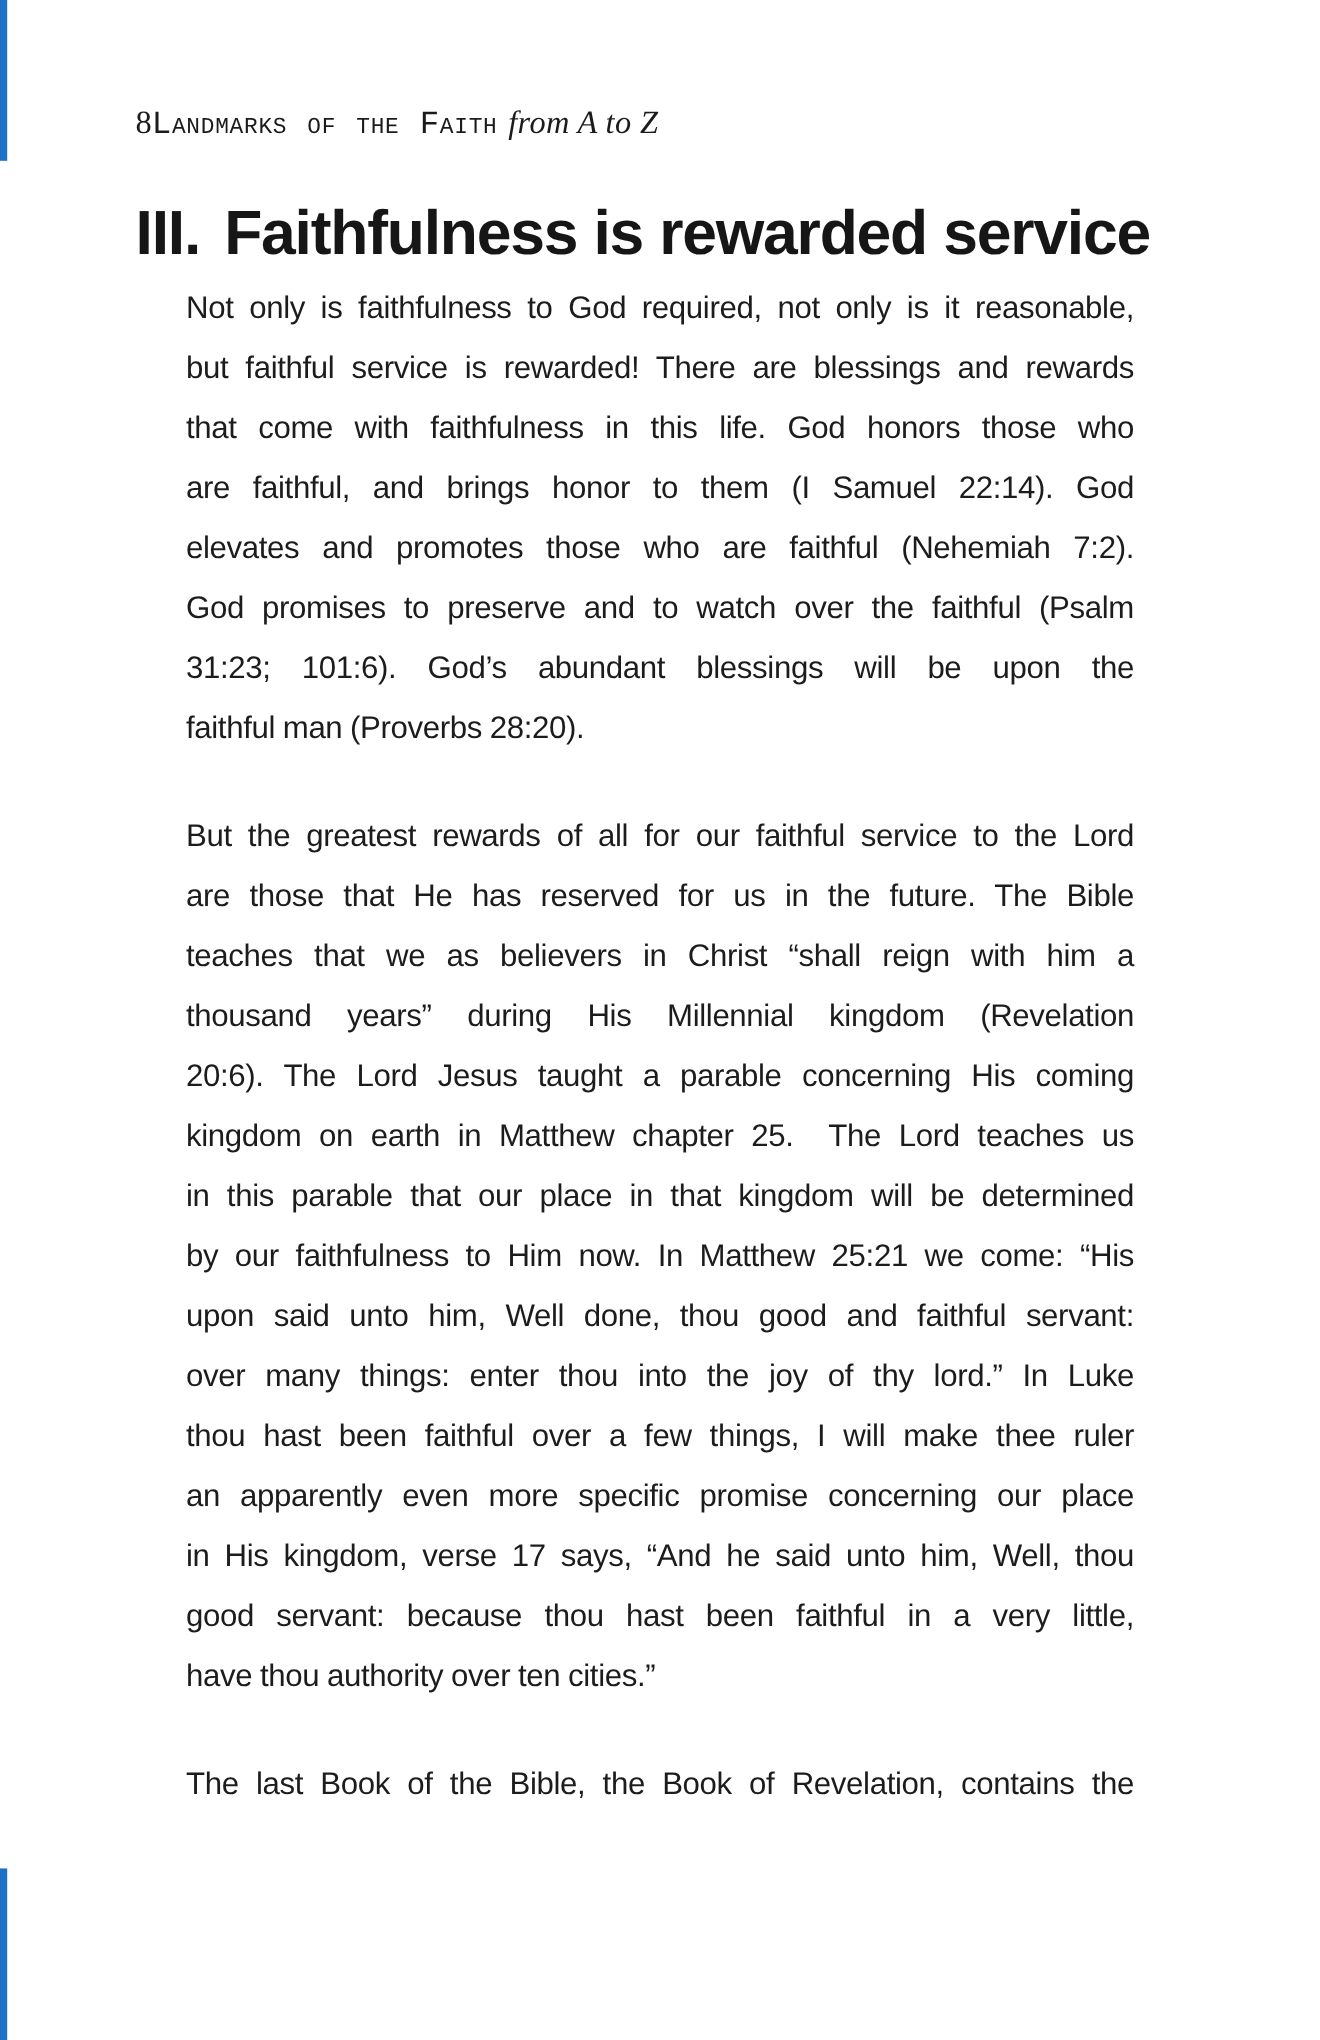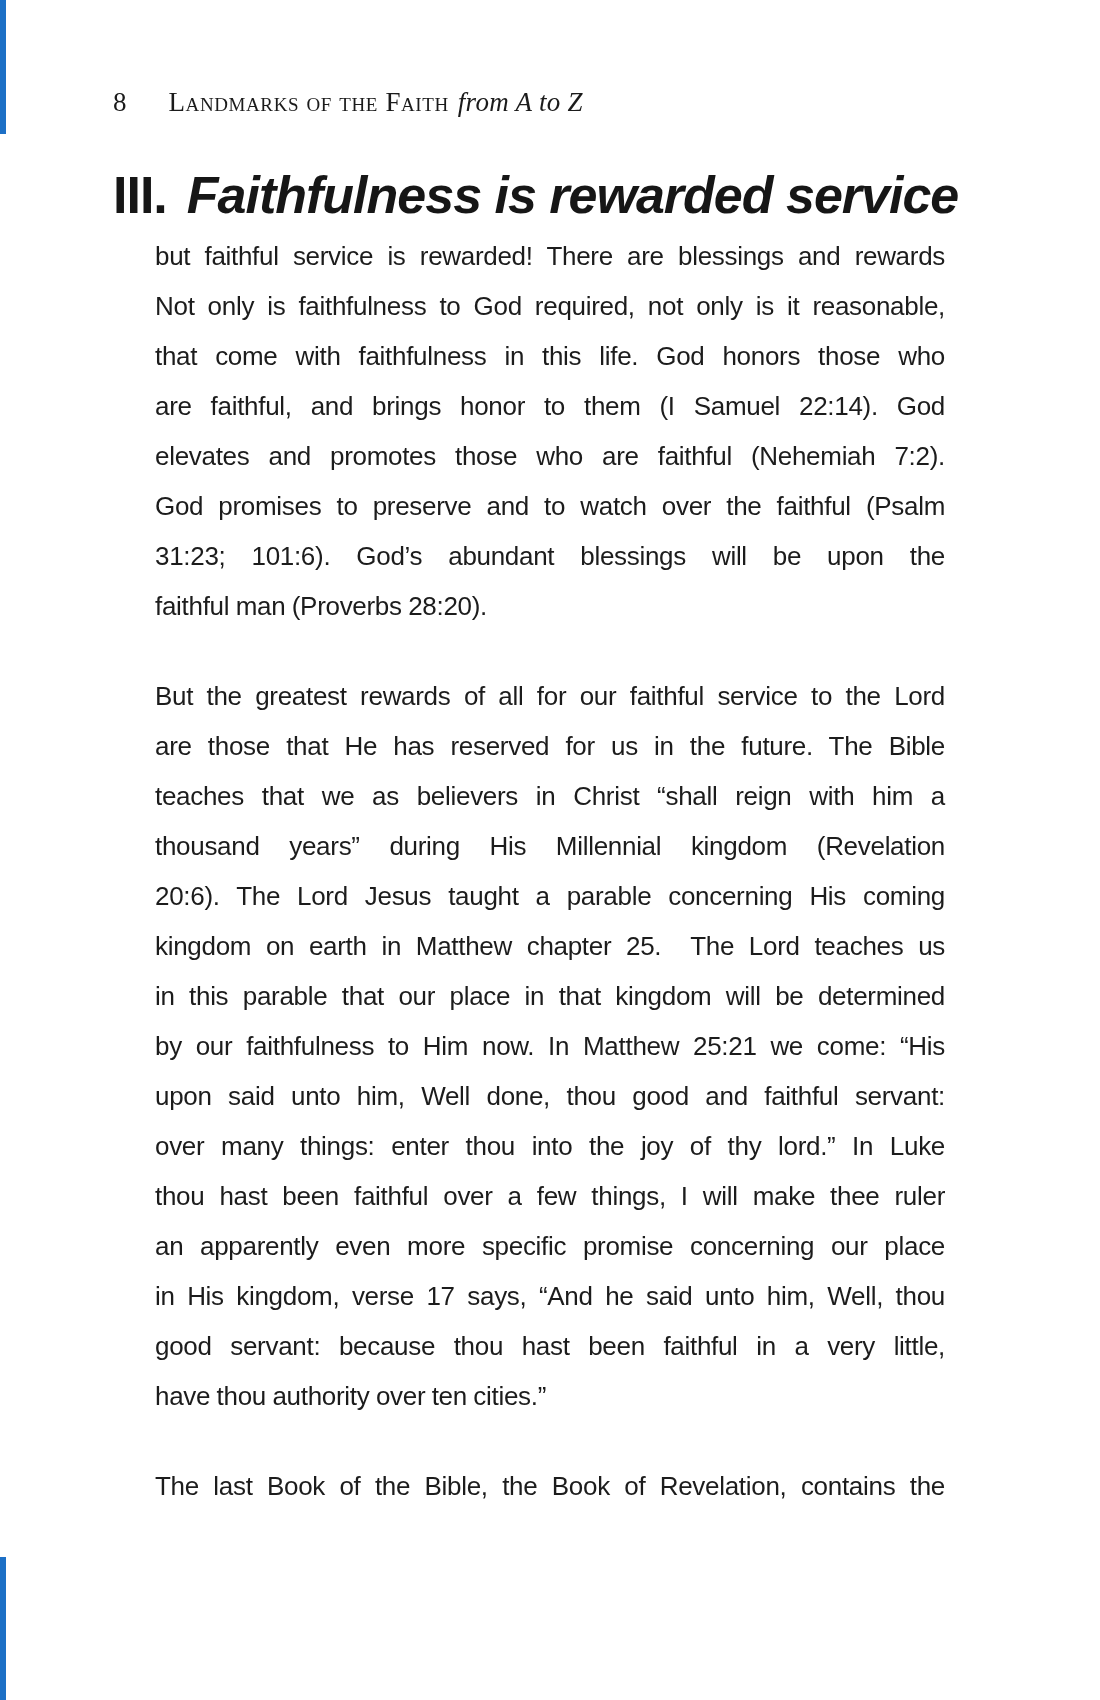--- a/index.html
+++ b/index.html
@@ -30,23 +30,23 @@
     display: flex;
     align-items: baseline;
     font-family: "Liberation Serif", serif;
     font-size: 27px;
     line-height: 30px;
     color: #1b1b1b;
     white-space: nowrap;
   }
   .running-header .page-num { letter-spacing: 0; }
   .running-header .book-title {
-    margin-left: 42px;
     font-variant-caps: small-caps;
     letter-spacing: 0.6px;
+    font-family: Liberation Mono, monospace;
   }
   .running-header .book-title-suffix {
     margin-left: 9px;
     font-style: italic;
     letter-spacing: 0.3px;
   }
 
   
   .section-heading {
     position: absolute;
@@ -54,21 +54,21 @@
     top: 173px;
     display: flex;
     align-items: baseline;
     font-weight: bold;
     font-size: 52px;
     line-height: 44px;
     letter-spacing: -1px;
     color: #161616;
     white-space: nowrap;
   }
-  .section-heading .sec-title { margin-left: 20px; font-style: italic; }
+  .section-heading .sec-title { margin-left: 20px; }
 
   
   .body-text {
     position: absolute;
     left: 155px;
     top: 231px;
     width: 790px;
     font-size: 26px;
     line-height: 50px;
     letter-spacing: -0.3px;
@@ -102,22 +102,22 @@
     <span class="book-title-suffix">from A to Z</span>
   </div>
 
   <div class="section-heading">
     <span class="sec-num">III.</span>
     <span class="sec-title">Faithfulness is rewarded service</span>
   </div>
 
   <div class="body-text">
       <div class="paragraph">
+        <div class="text-line">Not only is faithfulness to God required, not only is it reasonable,</div>
         <div class="text-line">but faithful service is rewarded! There are blessings and rewards</div>
-        <div class="text-line">Not only is faithfulness to God required, not only is it reasonable,</div>
         <div class="text-line">that come with faithfulness in this life. God honors those who</div>
         <div class="text-line">are faithful, and brings honor to them (I Samuel 22:14). God</div>
         <div class="text-line">elevates and promotes those who are faithful (Nehemiah 7:2).</div>
         <div class="text-line">God promises to preserve and to watch over the faithful (Psalm</div>
         <div class="text-line">31:23; 101:6). God’s abundant blessings will be upon the</div>
         <div class="text-line endpara">faithful man (Proverbs 28:20).</div>
       </div>
       <div class="paragraph">
         <div class="text-line">But the greatest rewards of all for our faithful service to the Lord</div>
         <div class="text-line">are those that He has reserved for us in the future. The Bible</div>

